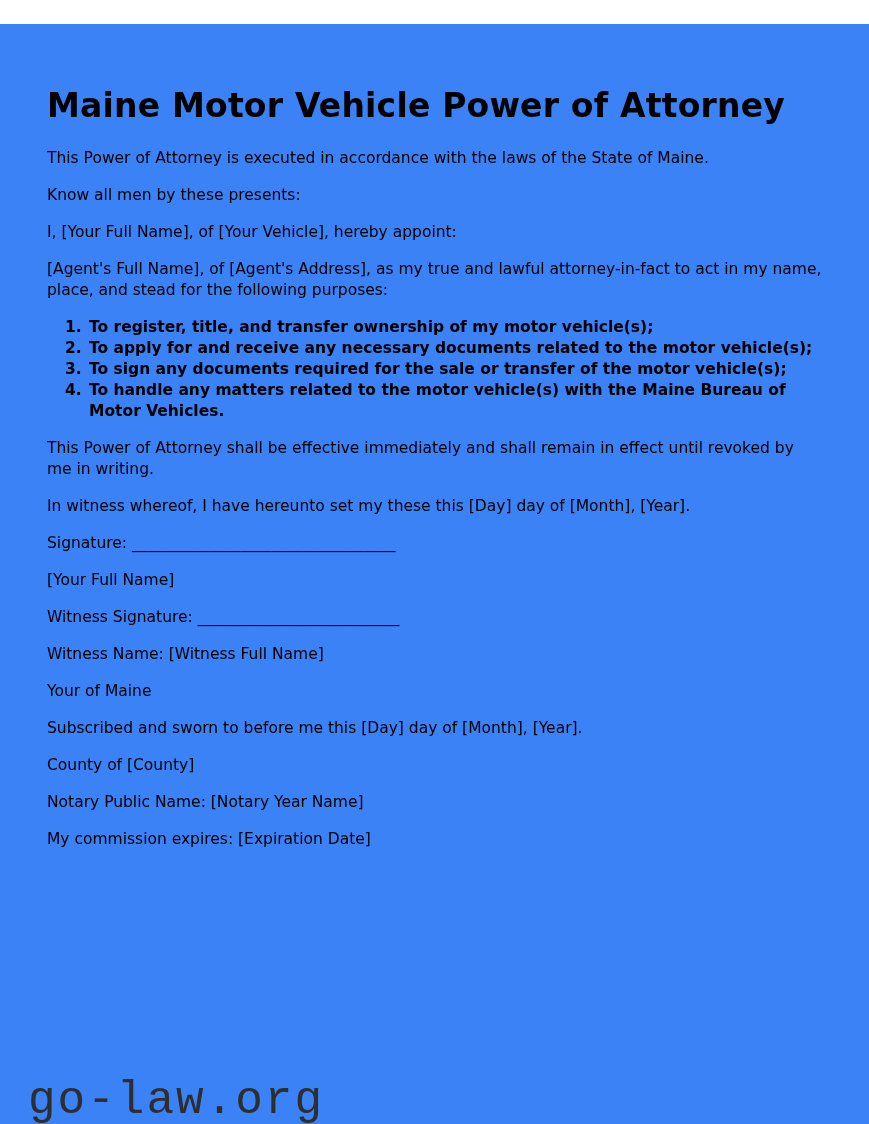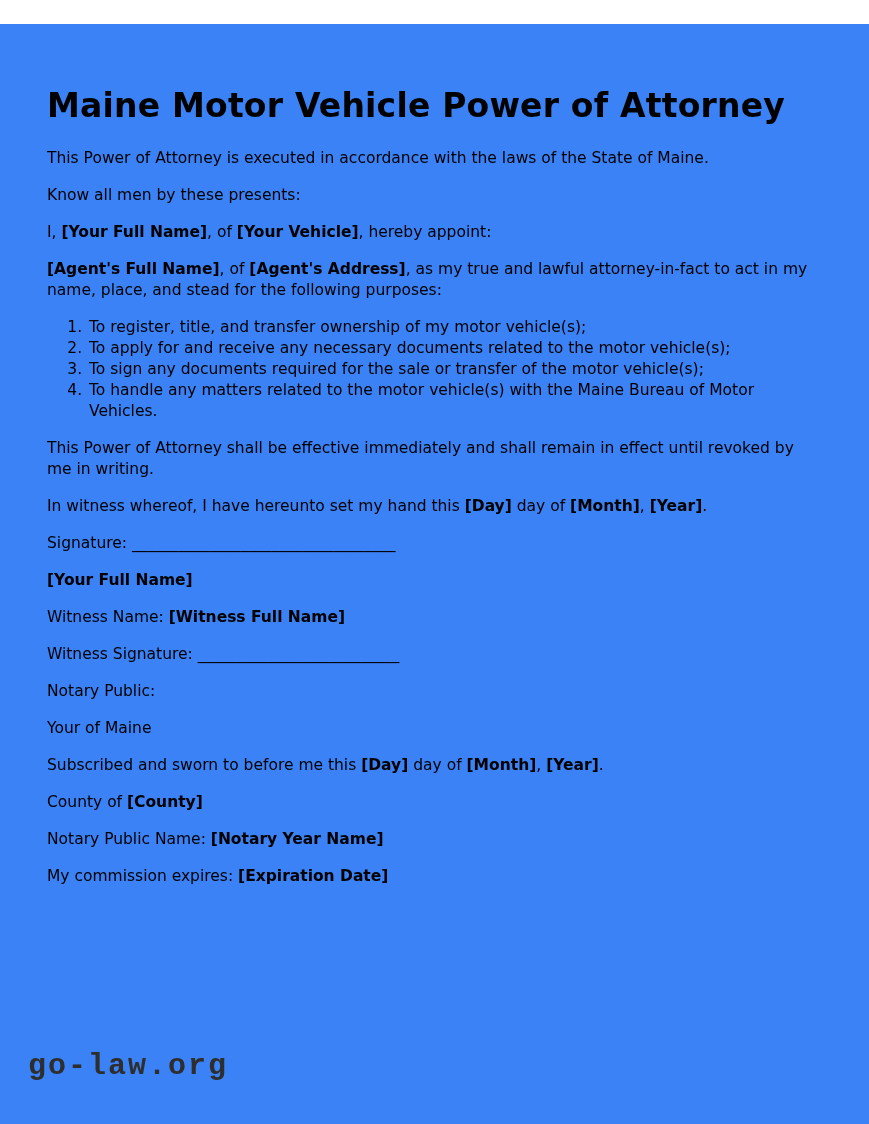--- a/index.html
+++ b/index.html
@@ -23,38 +23,39 @@
     line-height: 40px;
     font-weight: bold;
     letter-spacing: 0.2px;
     margin: 22px 0 22px 0;
     color: #000000;
   }
   .page p { margin: 16px 0; }
   .page ol {
     margin: 16px 0;
     padding-left: 40px;
+    font-weight: bold;
   }
   .page ol li { padding-left: 2px; }
-  b, strong { font-weight: bold; text-align: center; }
+  b, strong { font-weight: normal; text-align: center; }
   .uline {
     letter-spacing: 0;
     white-space: nowrap;
     text-align: center;
   }
   .footer-brand {
     position: absolute;
     left: 28px;
-    top: 1021px;
+    top: 1056px;
     font-family: "Liberation Mono", "DejaVu Sans Mono", monospace;
-    font-size: 30px;
+    font-size: 46px;
     line-height: 42px;
     letter-spacing: 2px;
     color: #2e2e2e;
-    font-weight: bold;
+    font-weight: normal;
   }
 </style>
 </head>
 <body>
 
 <div class="page">
 
   <h1 class="doc-title">Maine Motor Vehicle Power of Attorney</h1>
 
   <p>This Power of Attorney is executed in accordance with the laws of the State of Maine.</p>
@@ -67,31 +68,30 @@
 
   <ol>
     <li>To register, title, and transfer ownership of my motor vehicle(s);</li>
     <li>To apply for and receive any necessary documents related to the motor vehicle(s);</li>
     <li>To sign any documents required for the sale or transfer of the motor vehicle(s);</li>
     <li>To handle any matters related to the motor vehicle(s) with the Maine Bureau of Motor Vehicles.</li>
   </ol>
 
   <p>This Power of Attorney shall be effective immediately and shall remain in effect until revoked by me in writing.</p>
 
-  <p><span>In witness whereof, I have hereunto set my hand this </span><b>[Day]</b><span> day of </span><b>[Month]</b><span>, </span><b>[Year]</b><span>.</span></p>
+  <p><span>In witness whereof, I have hereunto set my these this </span><b>[Day]</b><span> day of </span><b>[Month]</b><span>, </span><b>[Year]</b><span>.</span></p>
 
   <p><span>Signature: </span><span class="uline">__________________________________</span></p>
 
   <p><b>[Your Full Name]</b></p>
 
+  <p><span>Witness Signature: </span><span class="uline">__________________________</span></p>
+
   <p><span>Witness Name: </span><b>[Witness Full Name]</b></p>
 
-  <p><span>Witness Signature: </span><span class="uline">__________________________</span></p>
-
-  <p>Notary Public:</p>
 
   <p>Your of Maine</p>
 
   <p><span>Subscribed and sworn to before me this </span><b>[Day]</b><span> day of </span><b>[Month]</b><span>, </span><b>[Year]</b><span>.</span></p>
 
   <p><span>County of </span><b>[County]</b></p>
 
 
   <p><span>Notary Public Name: </span><b>[Notary Year Name]</b></p>
 

